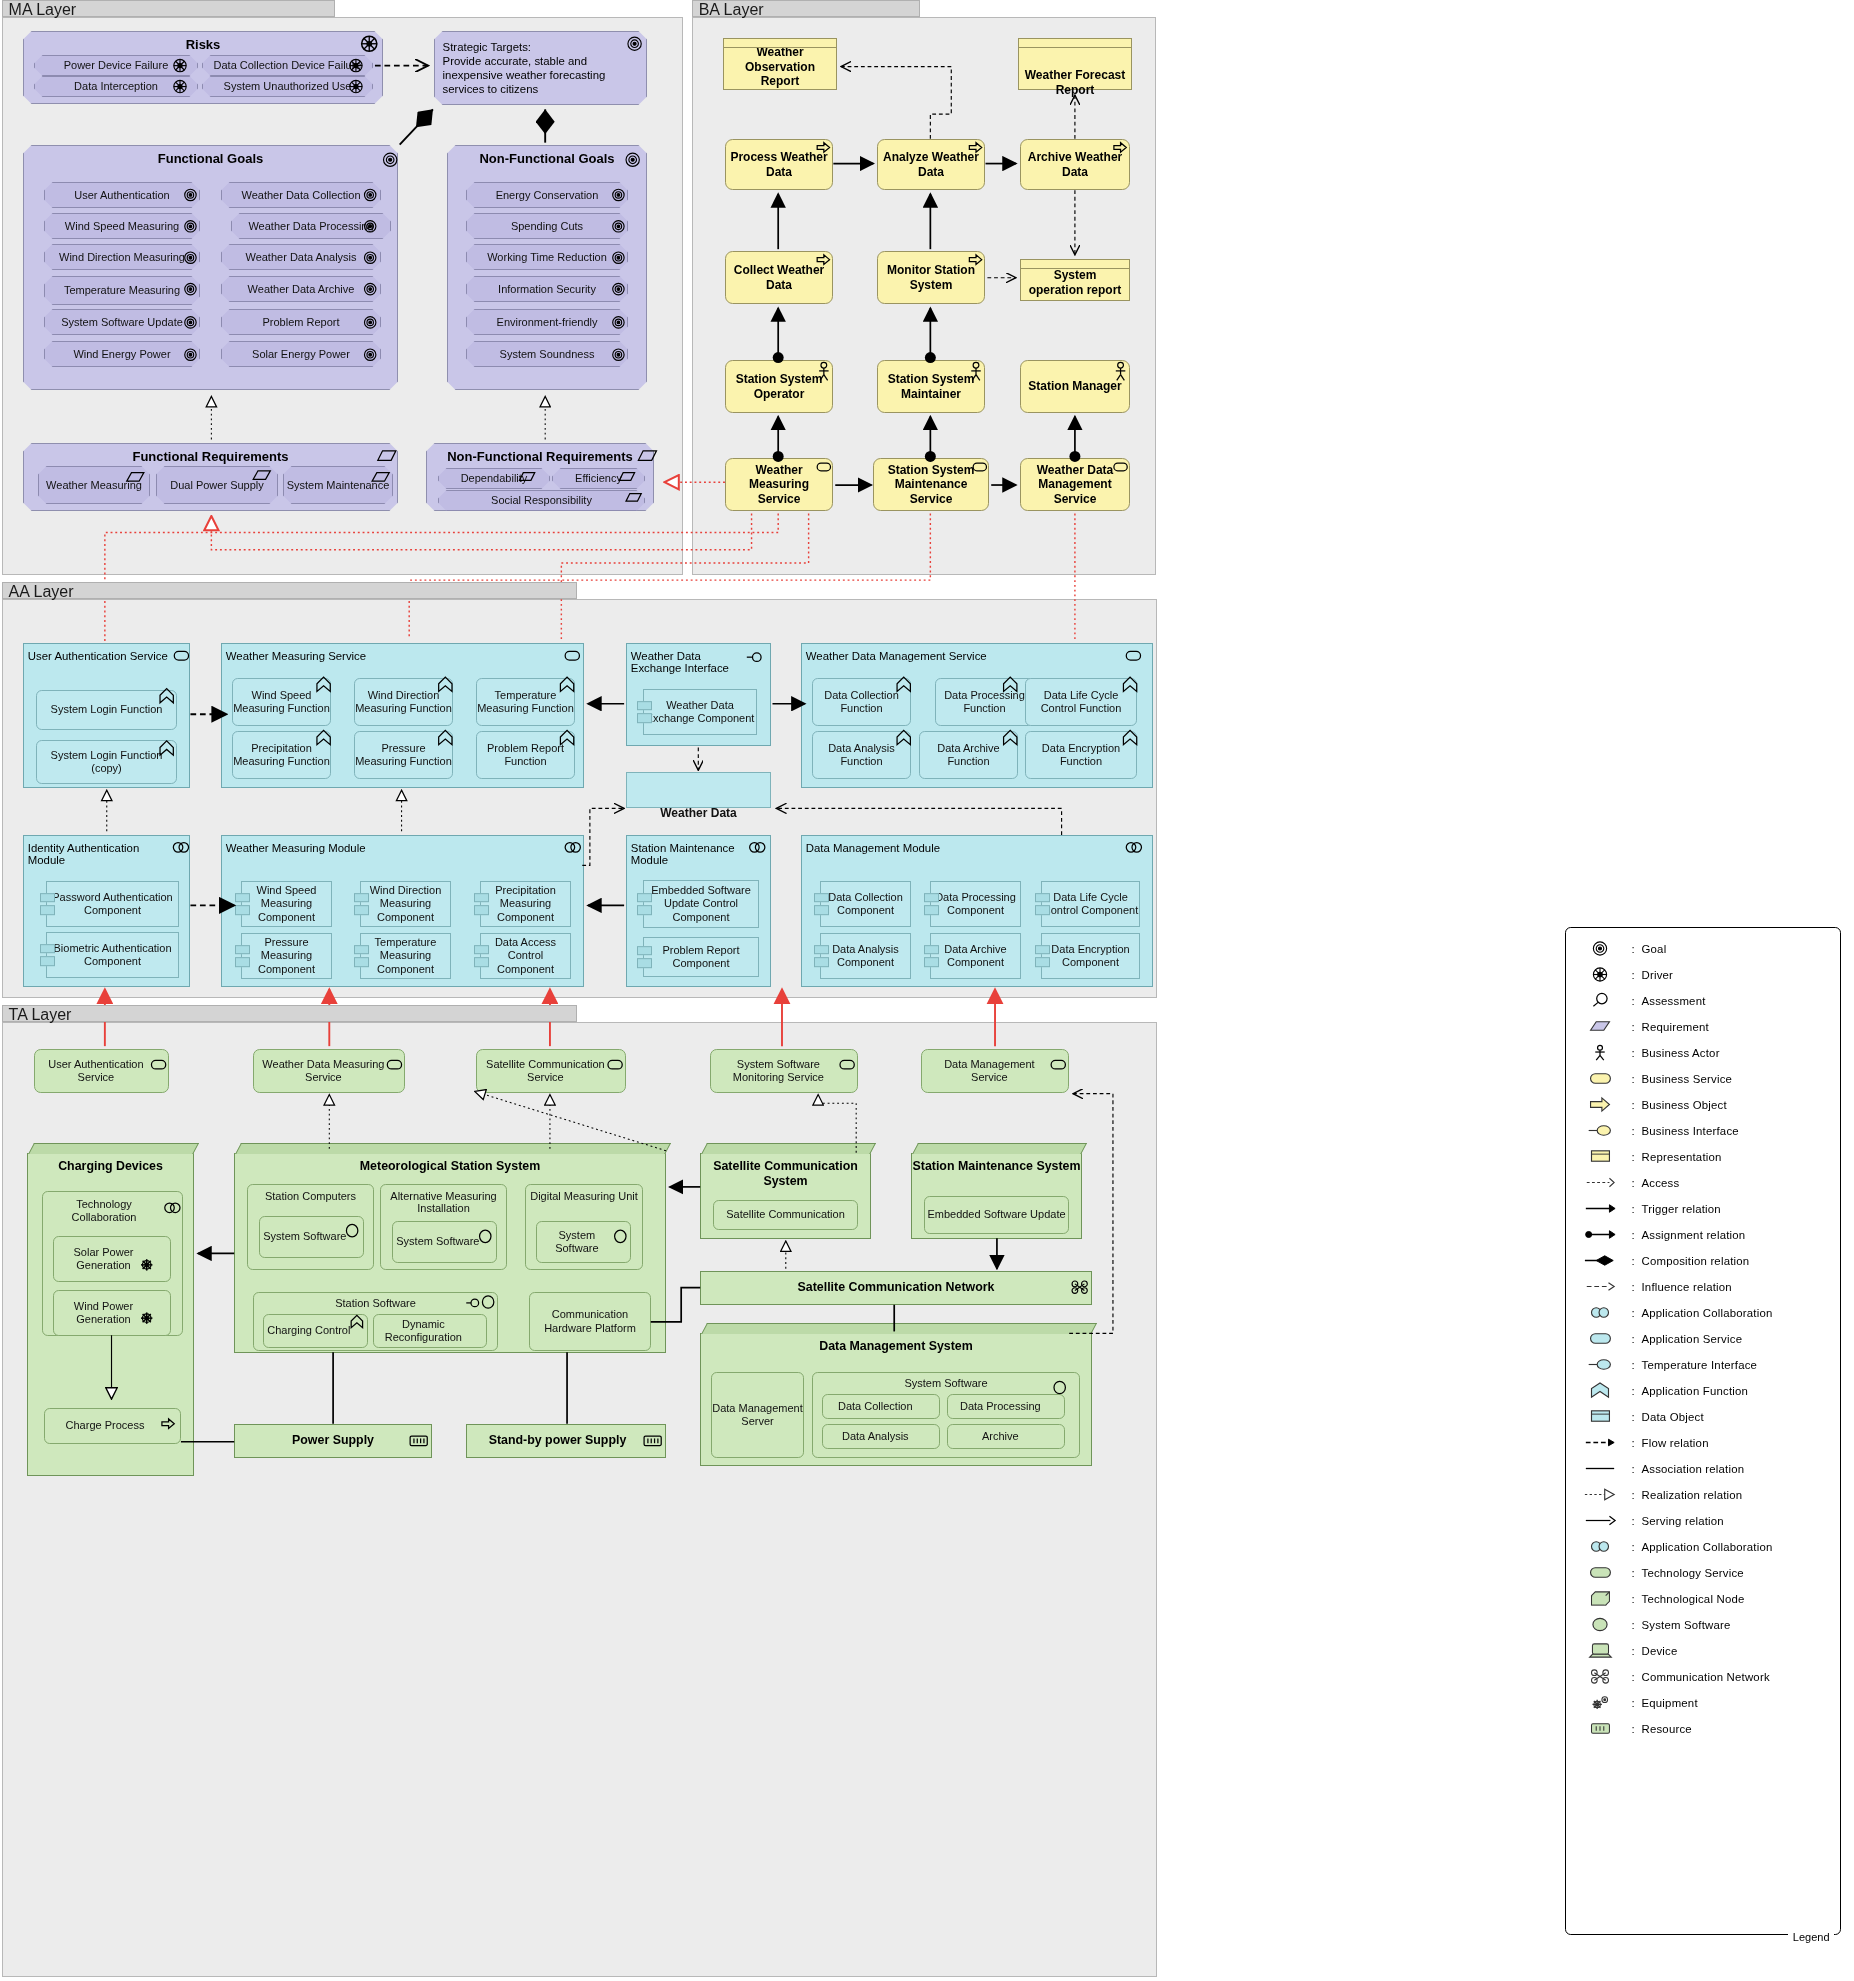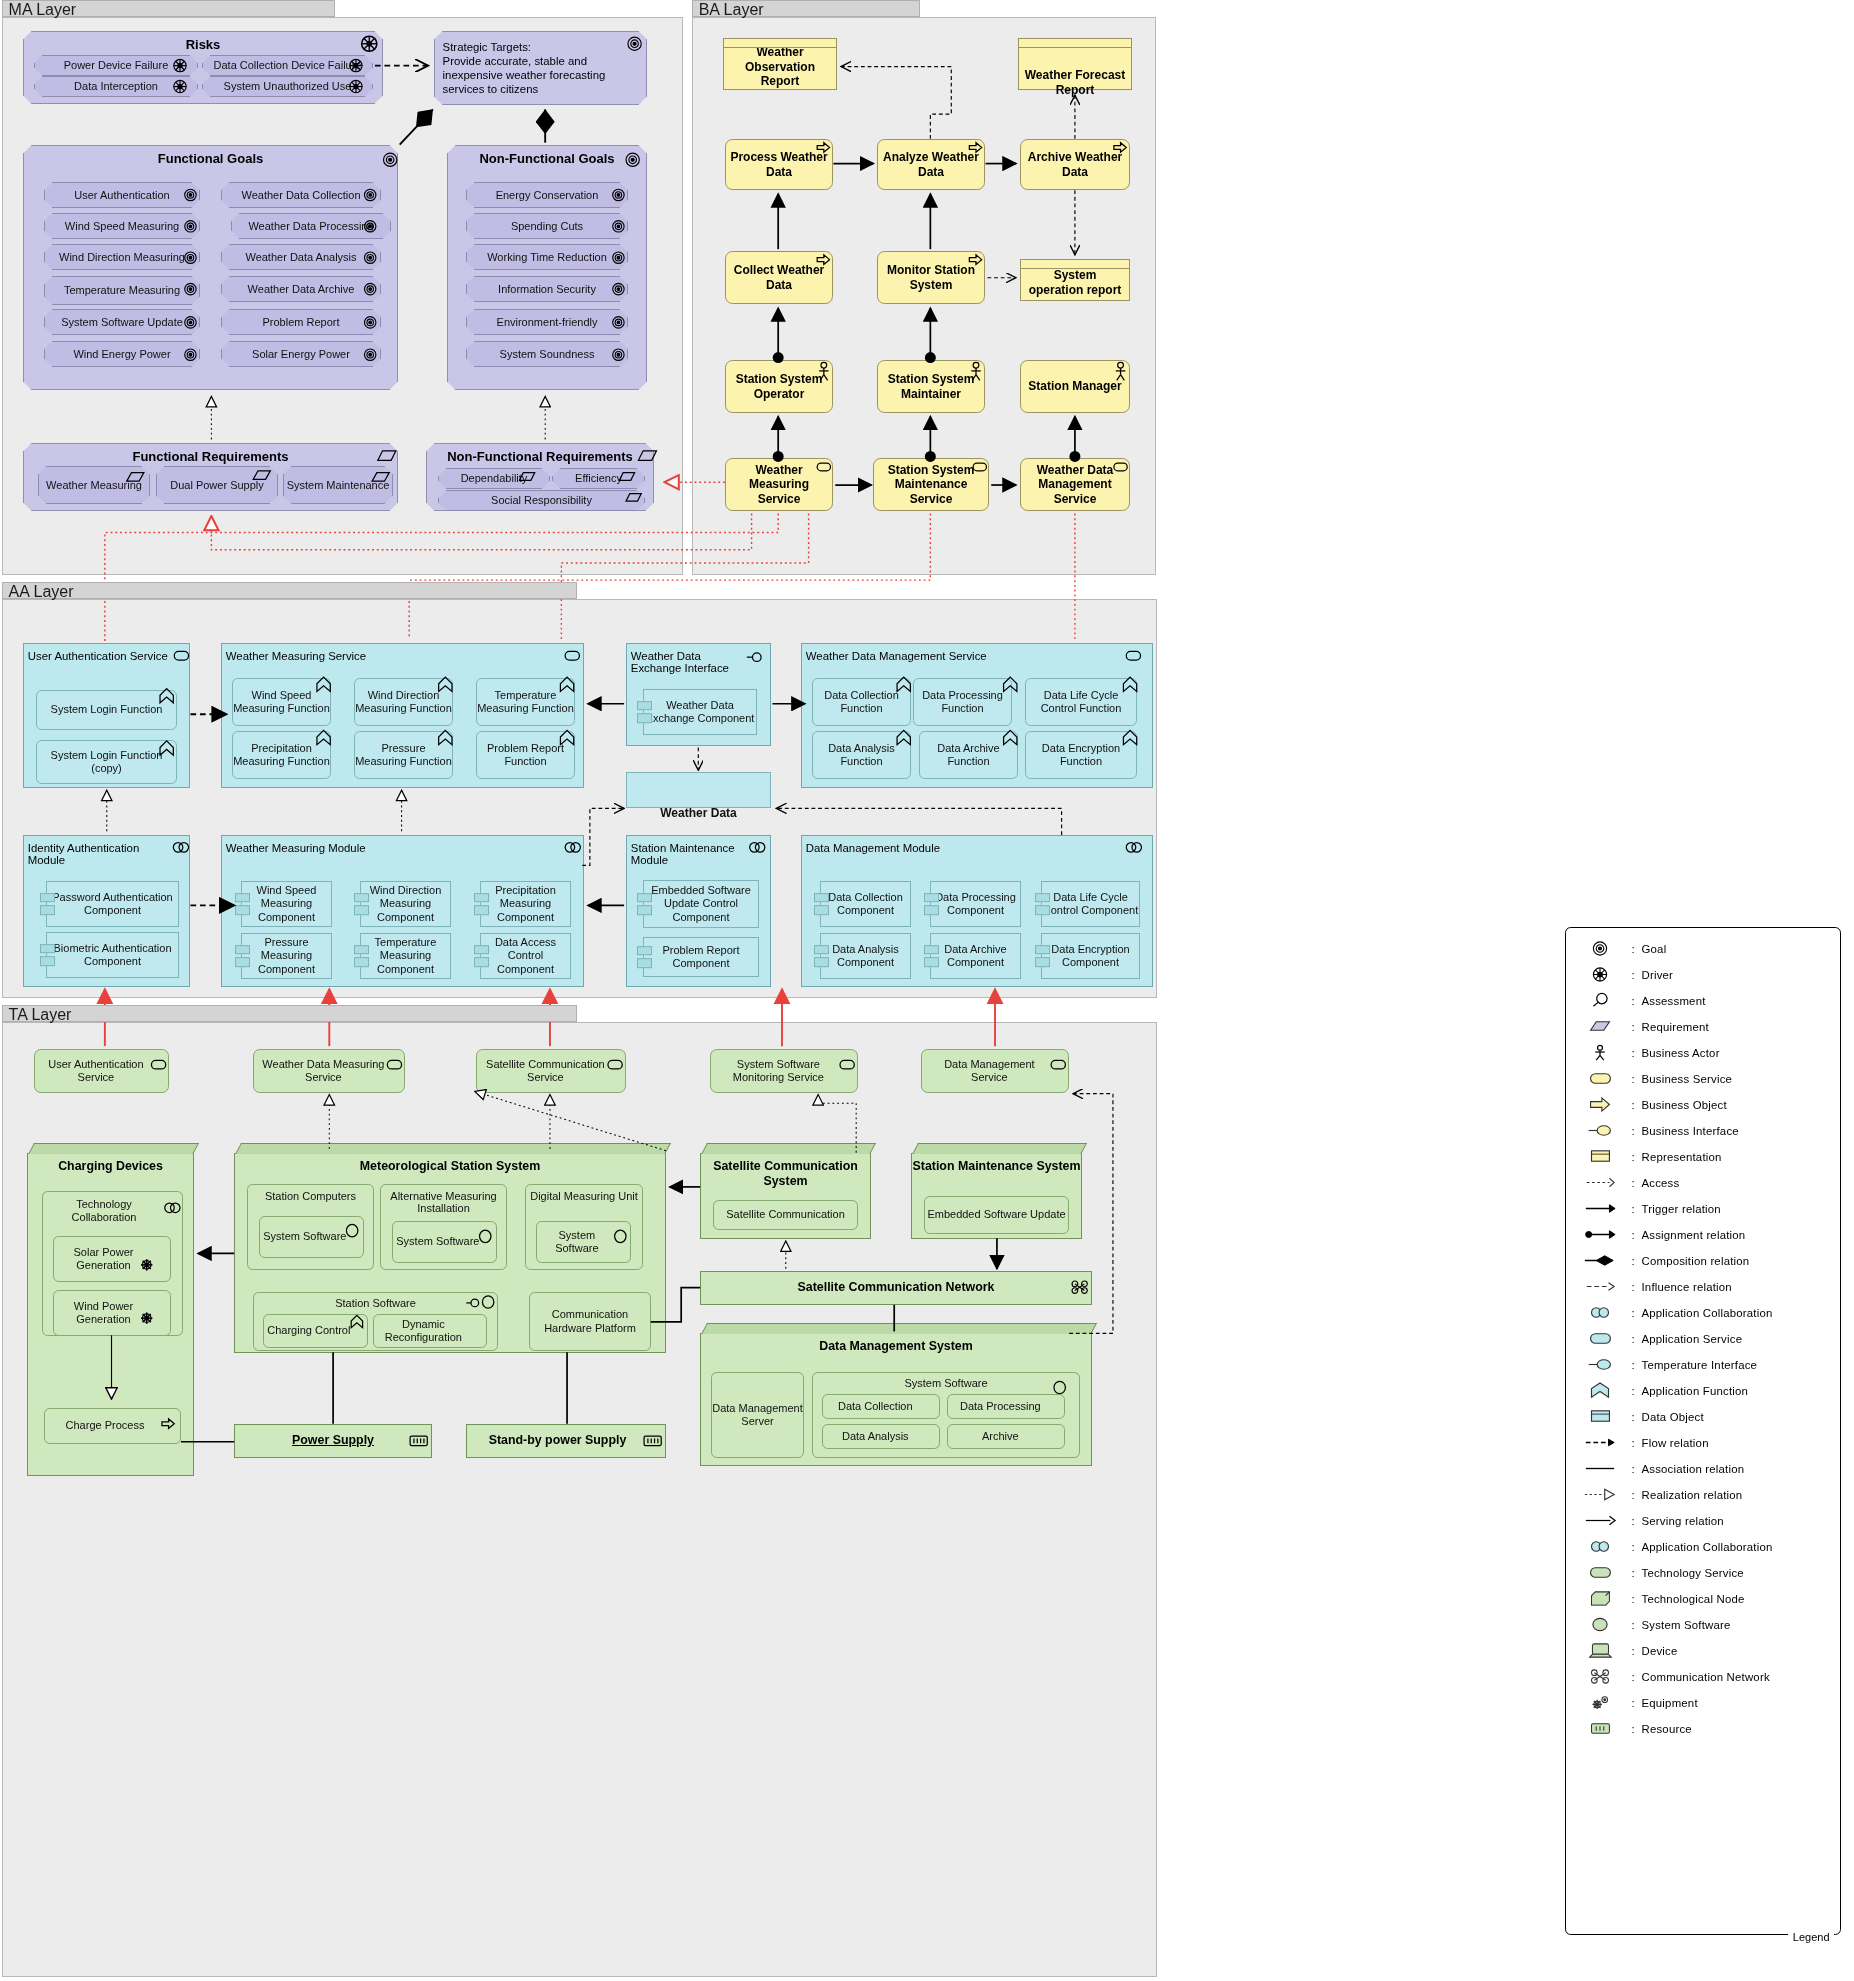--- a/index.html
+++ b/index.html
@@ -339,21 +339,21 @@
 <div class="app-comp" style="left:626px;top:772px;width:145px;height:36px;font-weight:bold;font-size:12px;">
   <span style="padding-top:5.7px;margin-top:40px;">Weather Data</span>
 </div>
 
 <div class="app-grp" style="left:801px;top:643px;width:352px;height:145px;">
   <div class="grp-title" style="padding:5.7px 19px 0 3.8px;">Weather Data Management Service</div>
 </div>
 <div class="app-item" style="left:812px;top:678px;width:99px;height:48px;">
     <span>Data Collection Function</span>
   </div>
-<div class="app-item" style="left:913px;top:678px;width:99px;height:48px;">
+<div class="app-item" style="left:935px;top:678px;width:99px;height:48px;">
     <span>Data Processing Function</span>
   </div>
 <div class="app-item" style="left:1025px;top:678px;width:112px;height:48px;">
     <span>Data Life Cycle Control Function</span>
   </div>
 <div class="app-item" style="left:812px;top:731px;width:99px;height:48px;">
     <span>Data Analysis Function</span>
   </div>
 <div class="app-item" style="left:919px;top:731px;width:99px;height:48px;">
     <span>Data Archive Function</span>
@@ -599,21 +599,21 @@
     <span style="padding-right:11.4px;">Data Processing</span>
   </div>
 <div class="tech-inner" style="left:822px;top:1424px;width:118px;height:25px;">
     <span style="padding-right:11.4px;">Data Analysis</span>
   </div>
 <div class="tech-inner" style="left:947px;top:1424px;width:118px;height:25px;">
     <span style="padding-right:11.4px;">Archive</span>
   </div>
 
 <div class="tech-node" style="left:234px;top:1424px;width:198px;height:34px;">
-  <div class="node-title" style="padding-top:7.6px;text-decoration:underline;">Power Supply</div>
+  <div class="node-title" style="padding-top:7.6px;">Power Supply</div>
 </div>
 <div class="tech-node" style="left:466px;top:1424px;width:200px;height:34px;">
   <div class="node-title" style="padding-top:7.6px;padding-right:17px;">Stand-by power Supply</div>
 </div>
 
 <svg class="overlay" viewBox="0 0 1950 2083" width="1855" height="1981">
   <defs>
     <marker id="arrFull" markerWidth="9" markerHeight="9" refX="8" refY="4.5" orient="auto">
       <path d="M0,0 L9,4.5 L0,9 z" fill="#000"></path>
     </marker>

